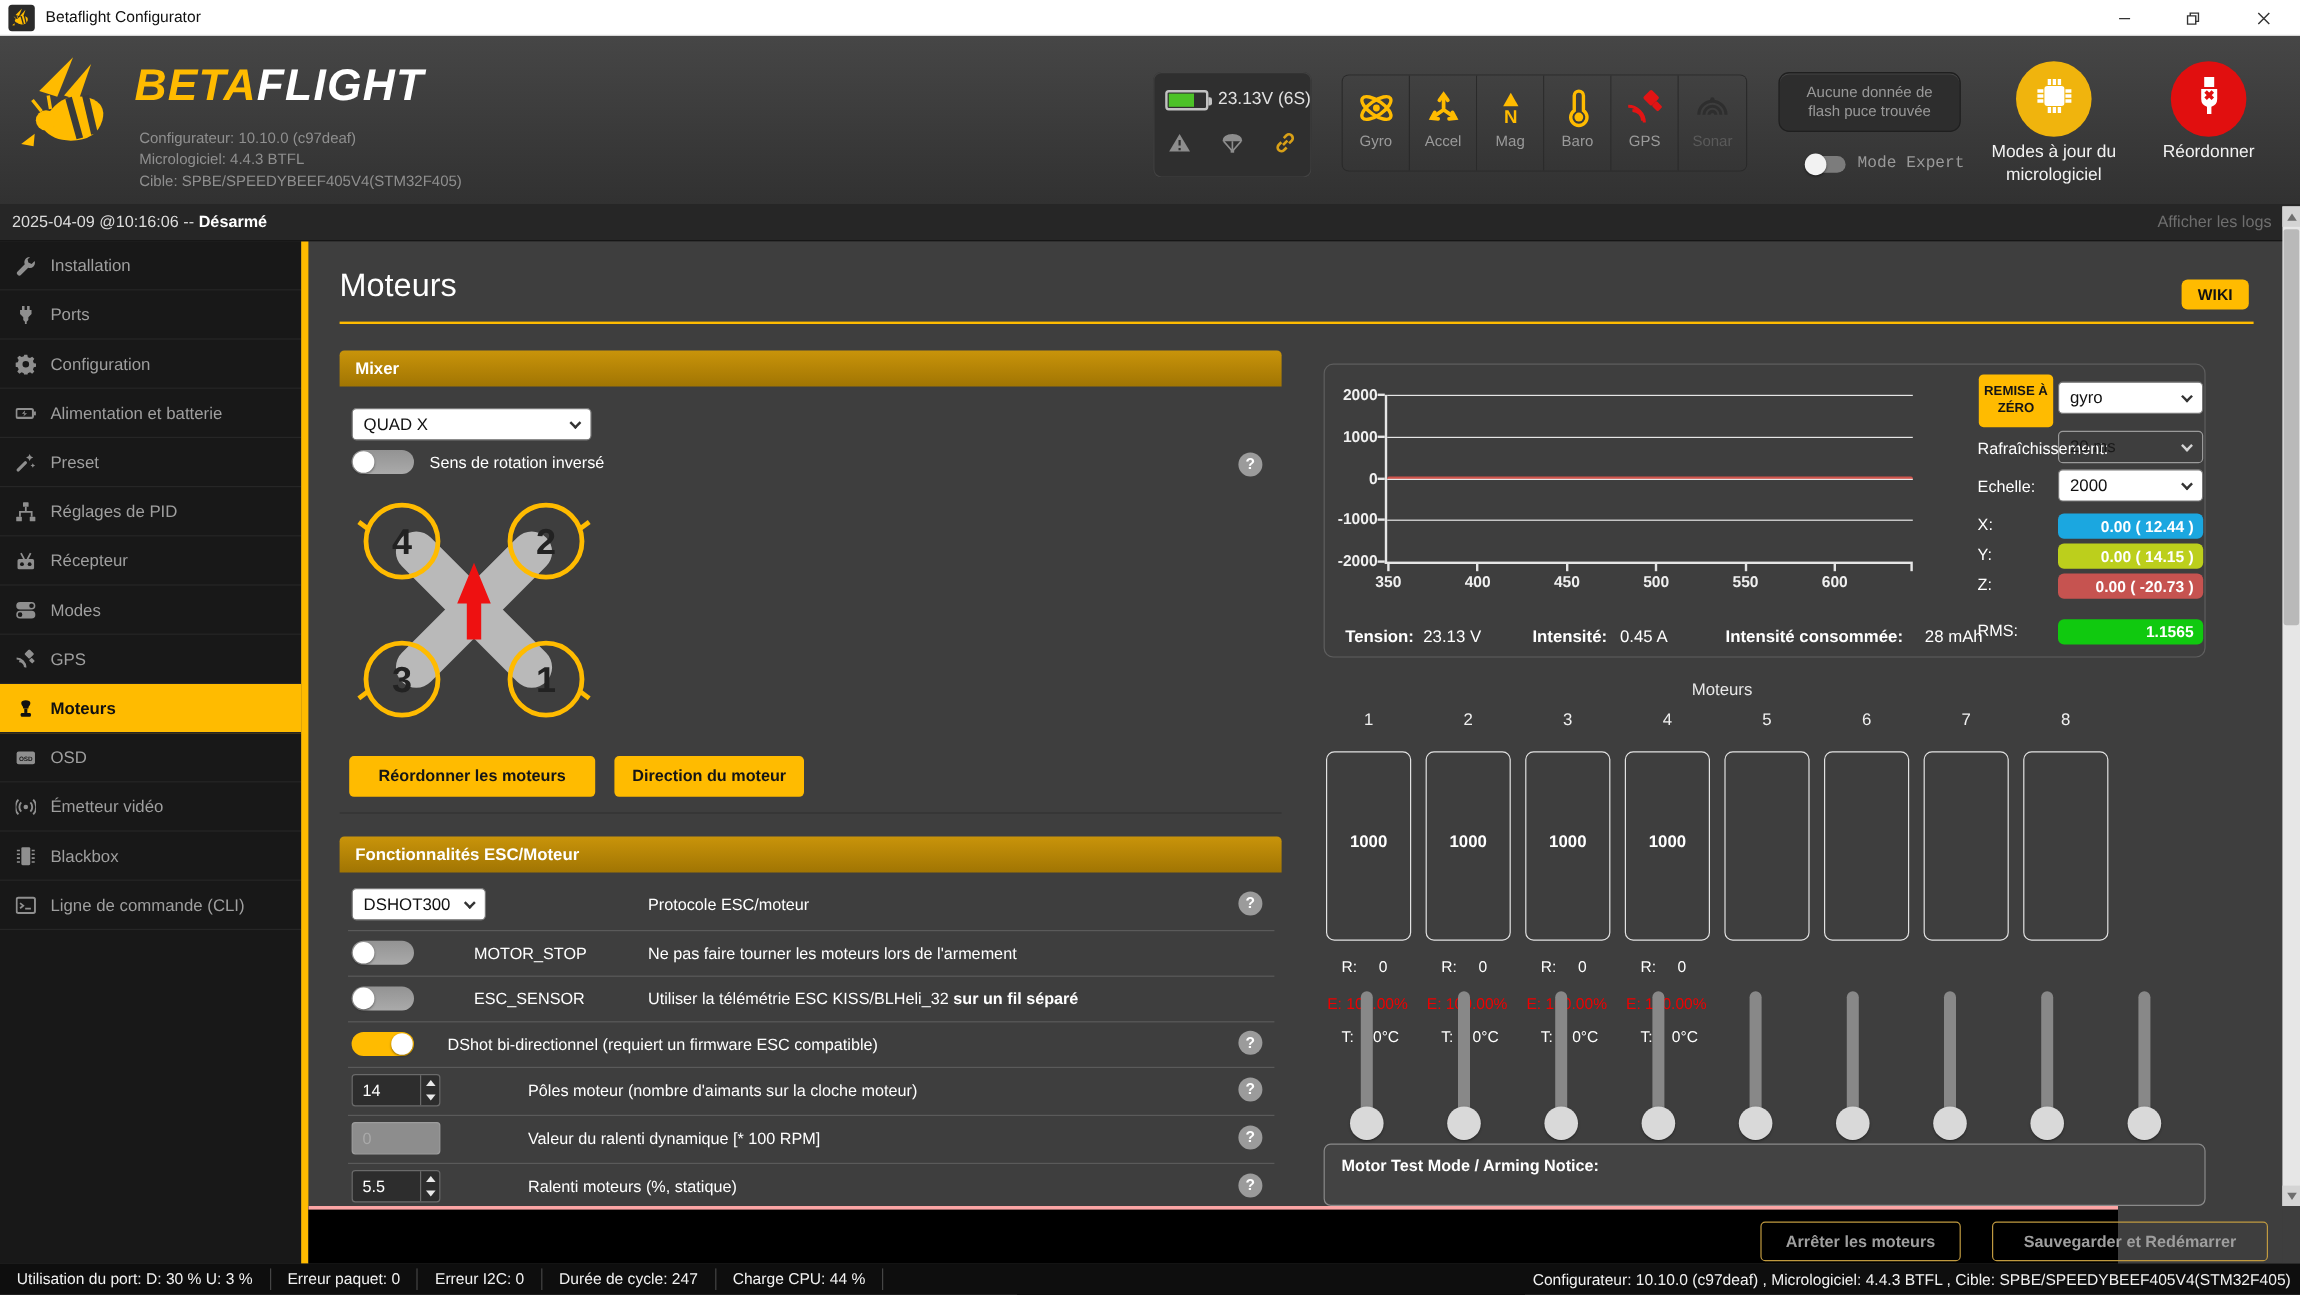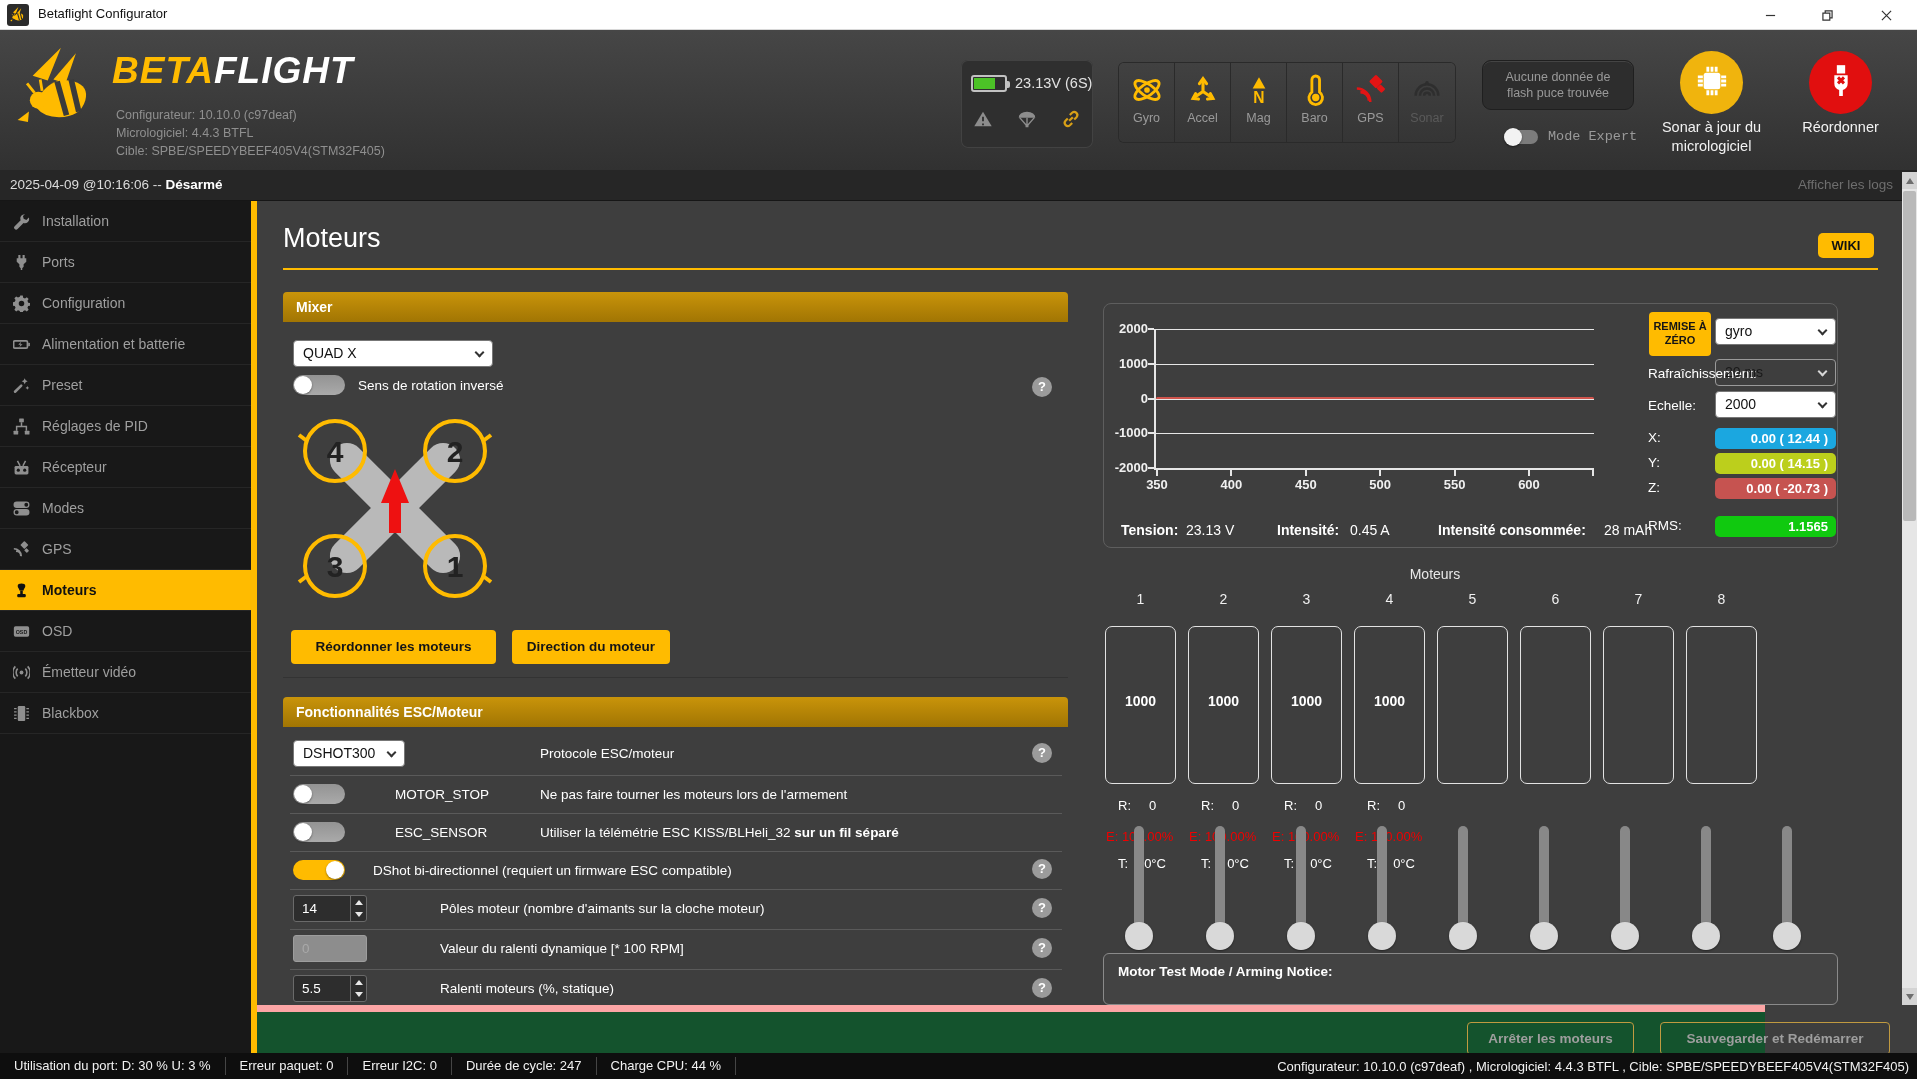--- a/index.html
+++ b/index.html
@@ -127,21 +127,21 @@
   .sliders { position:absolute; left:848px; top:625px; width:720px; height:165px; }
   .strack { position:absolute; top:0; width:10px; height:124px; background:#888; border-radius:5px; }
   .sthumb { position:absolute; top:96px; width:28px; height:28px; border-radius:50%; background:#d9d9d9; box-shadow:0 1px 2px rgba(0,0,0,.4); }
   .sval { position:absolute; top:139px; width:80px; text-align:center; color:#efefef; font-size:14px; }
   .sval.master { font-weight:bold; color:#fff; }
 
   .notice { position:absolute; left:846px; top:752px; width:735px; height:52px; border:1px solid #8a8a8a; border-radius:6px; background:#434343; }
   .notice .ntitle { position:absolute; left:14px; top:10px; color:#fff; font-weight:bold; font-size:13.5px;text-align:center; }
 
   
-  .savebar { position:absolute; left:257px; top:1005px; width:1508px; height:48px; background:#14532d; border-top:7px solid #fca5a5; z-index:6; }
+  .savebar { position:absolute; left:257px; top:1005px; width:1508px; height:48px; background:#000000; border-top:3px solid #fca5a5; z-index:6; }
   .fbtn { position:absolute; top:10px; height:33px; background:transparent; border:1px solid #c09a40; border-radius:4px; color:#9e9e9e; font-weight:bold; font-size:13.5px; text-align:center; }
   .statusbar { position:absolute; left:0; top:1053px; width:1917px; height:26px; background:#0e0e0e; z-index:7; display:flex; align-items:center; }
   .statusbar .seg { padding:0 14px; font-size:13px; color:#f2f2f2; border-right:1px solid #454545; height:18px; line-height:18px; white-space:nowrap; }
   .statusbar .right { position:absolute; right:8px; font-size:13px; color:#f2f2f2; white-space:nowrap; }
 
   
   .scrollbar { position:absolute; left:1902px; top:172px; width:15px; height:833px; background:#e6e6e6; z-index:9; }
   .scrollbar .arrow { position:absolute; left:0; width:15px; height:17px; background:#d4d4d4; display:flex; align-items:center; justify-content:center; }
   .scrollbar .arrow i { width:0; height:0; border-left:4px solid transparent; border-right:4px solid transparent; }
   .scrollbar .arrow.up i { border-bottom:6px solid #6e6e6e; }
@@ -294,21 +294,21 @@
     </div>
 
     <div class="circlebtn" style="left:1680px;background:#f0b40d">
       <span><svg viewBox="0 0 24 24">
             <rect x="7" y="7" width="10" height="10" rx="1.5" fill="#fff"></rect>
             <g stroke="#fff" stroke-width="1.7">
               <path d="M9.5 3.5v3M12 3.5v3M14.5 3.5v3M9.5 17.5v3M12 17.5v3M14.5 17.5v3M3.5 9.5h3M3.5 12h3M3.5 14.5h3M17.5 9.5h3M17.5 12h3M17.5 14.5h3"></path>
             </g>
           </svg></span>
     </div>
-    <div class="circlbl" style="left:1640px;width:143px">Sonar à jour du micrologiciel</div>
+    <div class="circlbl" style="left:1640px;width:143px">Modes à jour du micrologiciel</div>
 
     <div class="circlebtn" style="left:1809px;background:#e10f0f">
       <span><svg viewBox="0 0 24 24">
             <g fill="#fff">
               <path d="M9.5 2.5h5v5h-5z"></path>
               <path d="M8 8.5h8v5a4 4 0 0 1-2.9 3.85V21h-2.2v-3.65A4 4 0 0 1 8 13.5z"></path>
             </g>
             <path d="M10.2 9.8l3.6 3.6M13.8 9.8l-3.6 3.6" stroke="#e10f0f" stroke-width="1.8"></path>
           </svg></span>
     </div>
@@ -410,20 +410,27 @@
             <circle cx="8" cy="8" r="1.8" fill="currentColor"></circle>
           </svg></span>
     <span>Émetteur vidéo</span>
       </div>
       <div class="nav-item">
     <span class="nav-ic"><svg viewBox="0 0 16 16">
             <rect x="4.5" y="1" width="7" height="14" rx="1" fill="currentColor"></rect>
             <path d="M1 3.5h2.4M1 6.5h2.4M1 9.5h2.4M1 12.5h2.4M12.6 3.5H15M12.6 6.5H15M12.6 9.5H15M12.6 12.5H15" stroke="currentColor" stroke-width="1.2"></path>
           </svg></span>
     <span>Blackbox</span>
+      </div>
+      <div class="nav-item">
+    <span class="nav-ic"><svg viewBox="0 0 16 16">
+            <rect x="0.8" y="2" width="14.4" height="12" rx="1.4" fill="none" stroke="currentColor" stroke-width="1.5"></rect>
+            <path d="M3.5 6.2L6 8.2l-2.5 2M7.5 10.6h4.5" stroke="currentColor" stroke-width="1.4" fill="none"></path>
+          </svg></span>
+    <span>Ligne de commande (CLI)</span>
       </div>
     </div>
   <div class="vdivider"></div>
 
   <div class="content">
     <div class="pagetitle">Moteurs</div>
     <div class="titleline"></div>
     <div class="wikibtn">WIKI</div>
 
     <div class="goldbar" style="top:91px">Mixer</div>

